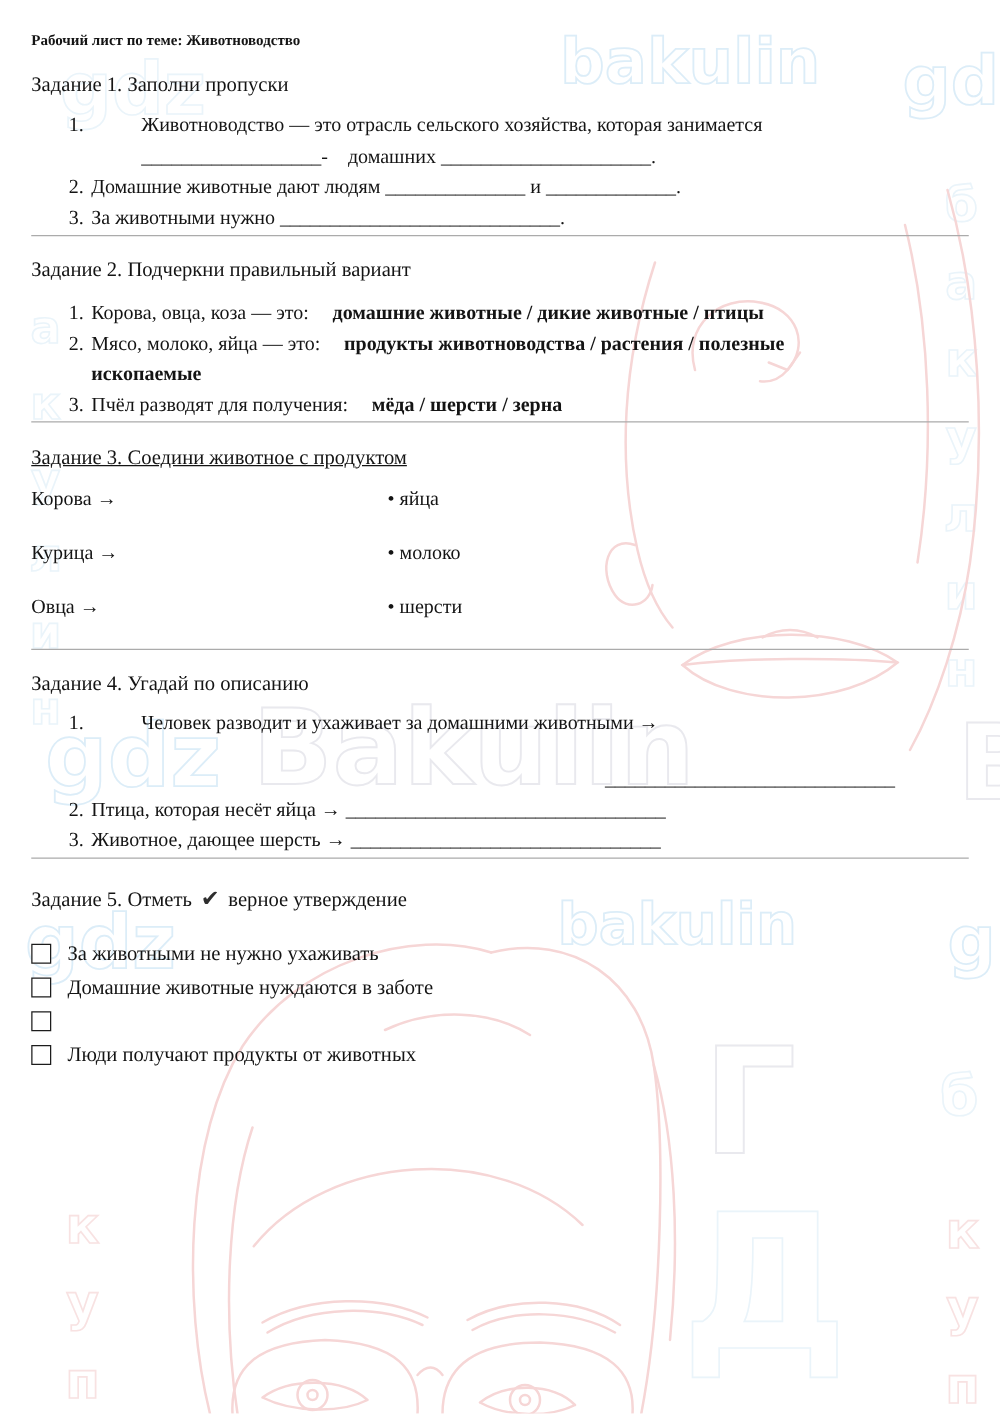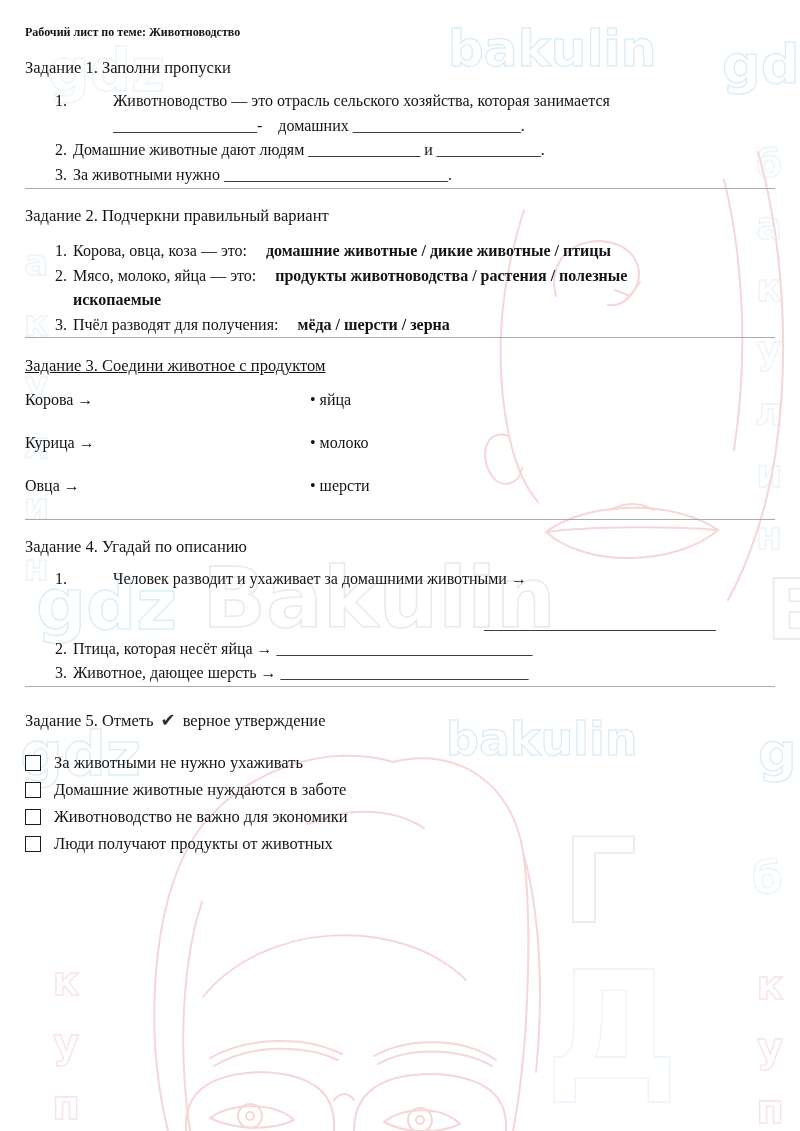--- a/index.html
+++ b/index.html
@@ -154,21 +154,20 @@
       <div class="check-row">
         <span class="checkbox"></span>
         <span>За животными не нужно ухаживать</span>
       </div>
       <div class="check-row">
         <span class="checkbox"></span>
         <span>Домашние животные нуждаются в заботе</span>
       </div>
       <div class="check-row">
         <span class="checkbox"></span>
-        <span>Животноводство не важно для экономики</span>
       </div>
       <div class="check-row">
         <span class="checkbox"></span>
         <span>Люди получают продукты от животных</span>
       </div>
     </div>
 
   </div>
 </div>
 

